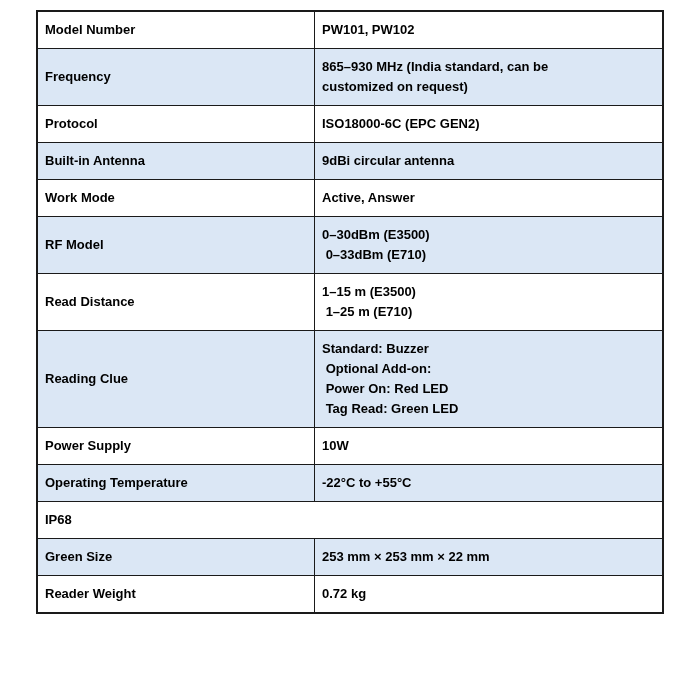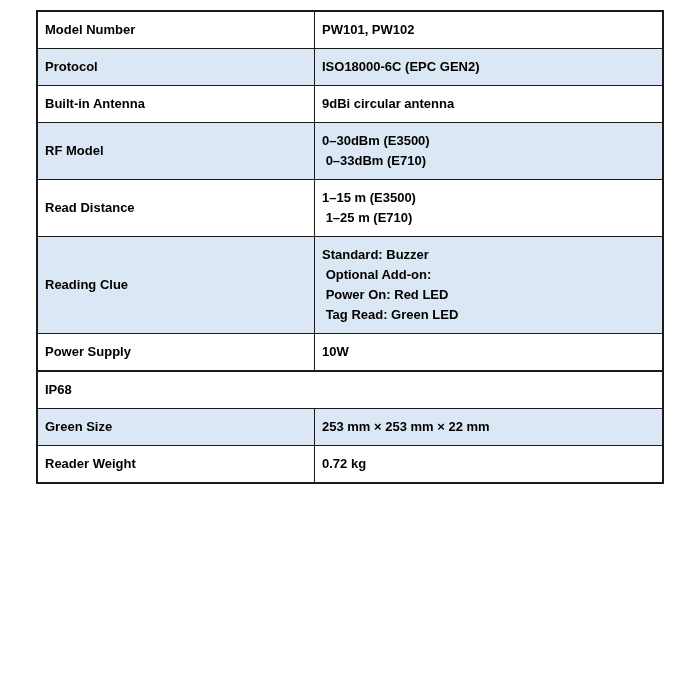--- a/index.html
+++ b/index.html
@@ -63,26 +63,35 @@
 <body>
 
 <div class="page">
   <div class="spec-table">
 
     <div class="row">
       <div class="cell cell-label">Model Number</div>
       <div class="cell cell-value">PW101, PW102</div>
     </div>
     <div class="row">
+      <div class="cell cell-label">Frequency</div>
+      <div class="cell cell-value">865–930 MHz (India standard, can be
+customized on request)</div>
+    </div>
+    <div class="row">
       <div class="cell cell-label">Protocol</div>
       <div class="cell cell-value">ISO18000-6C (EPC GEN2)</div>
     </div>
     <div class="row">
       <div class="cell cell-label">Built-in Antenna</div>
       <div class="cell cell-value">9dBi circular antenna</div>
+    </div>
+    <div class="row">
+      <div class="cell cell-label">Work Mode</div>
+      <div class="cell cell-value">Active, Answer</div>
     </div>
     <div class="row">
       <div class="cell cell-label">RF Model</div>
       <div class="cell cell-value">0–30dBm (E3500)
  0–33dBm (E710)</div>
     </div>
     <div class="row">
       <div class="cell cell-label">Read Distance</div>
       <div class="cell cell-value">1–15 m (E3500)
  1–25 m (E710)</div>
@@ -92,20 +101,22 @@
       <div class="cell cell-value">Standard: Buzzer
  Optional Add-on:
  Power On: Red LED
  Tag Read: Green LED</div>
     </div>
     <div class="row">
       <div class="cell cell-label">Power Supply</div>
       <div class="cell cell-value">10W</div>
     </div>
     <div class="row">
+      <div class="cell cell-label">Operating Temperature</div>
+      <div class="cell cell-value">-22°C to +55°C</div>
     </div>
     <div class="row">
       <div class="cell cell-value">IP68</div>
     </div>
     <div class="row">
       <div class="cell cell-label">Green Size</div>
       <div class="cell cell-value">253 mm × 253 mm × 22 mm</div>
     </div>
     <div class="row">
       <div class="cell cell-label">Reader Weight</div>

